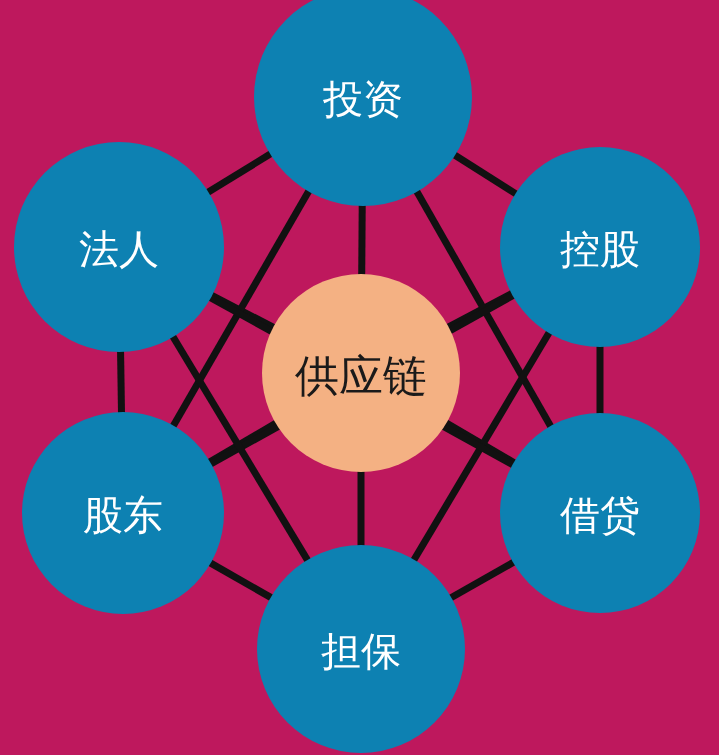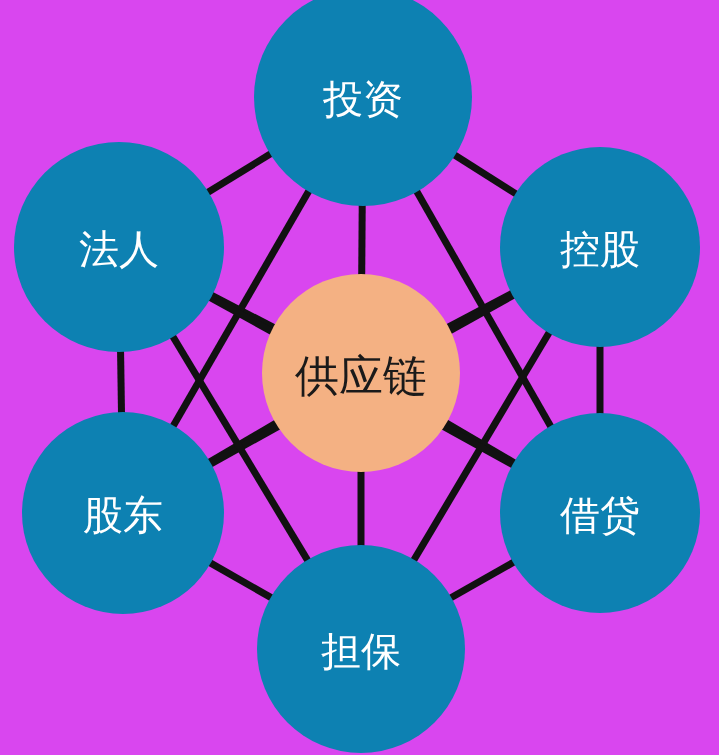--- a/index.html
+++ b/index.html
@@ -8,21 +8,21 @@
     padding: 0;
     background: #ffffff;
   }
   body {
     font-family: "Liberation Sans", "DejaVu Sans", sans-serif;
   }
   #diagram-root {
     position: relative;
     width: 719px;
     height: 755px;
-    background: #d946ef;
+    background: #be185d;
     overflow: hidden;
     text-decoration: underline;
   }
   #graph-svg {
     position: absolute;
     left: 0;
     top: 0;
     width: 719px;
     height: 755px;
     display: block;

